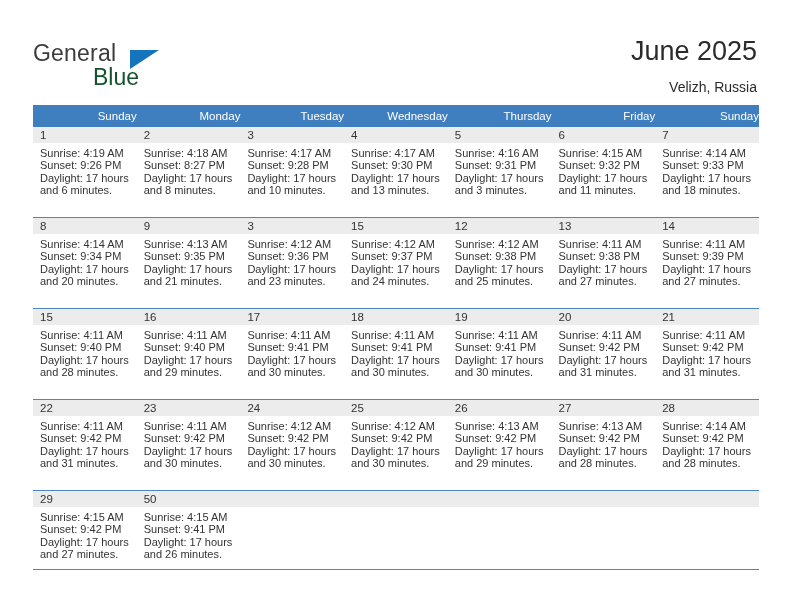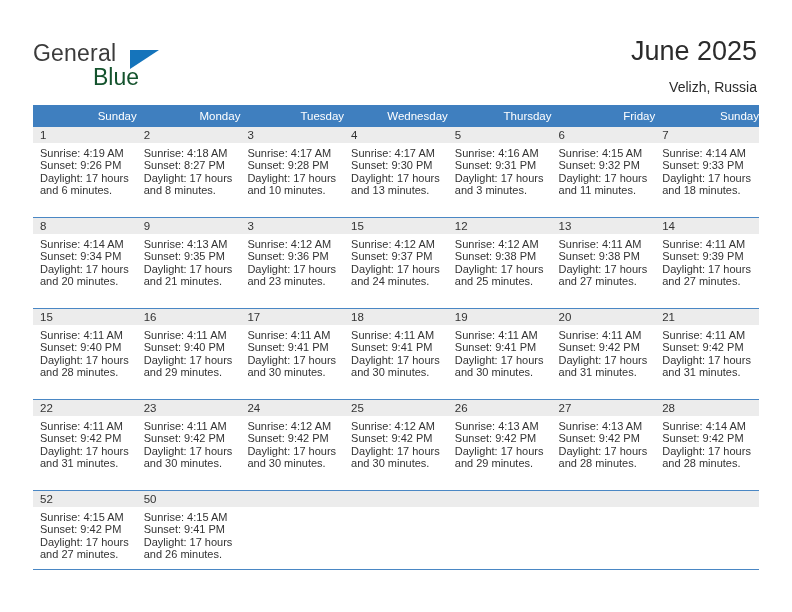--- a/index.html
+++ b/index.html
@@ -512,21 +512,21 @@
             </div>
           </td>
       </tr>
       <tr class="spacer-row">
           <td colspan="7"></td>
         </tr>
 
       <tr class="week-row">
         <td>
             <div class="daycell">
-          <div class="daynum-band">52</div>
+          <div class="daynum-band">29</div>
           <div class="details">
             <div>Sunrise: 4:15 AM</div>
             <div>Sunset: 9:42 PM</div>
             <div>Daylight: 17 hours</div>
             <div>and 27 minutes.</div>
           </div>
             </div>
           </td>
         <td>
             <div class="daycell">

